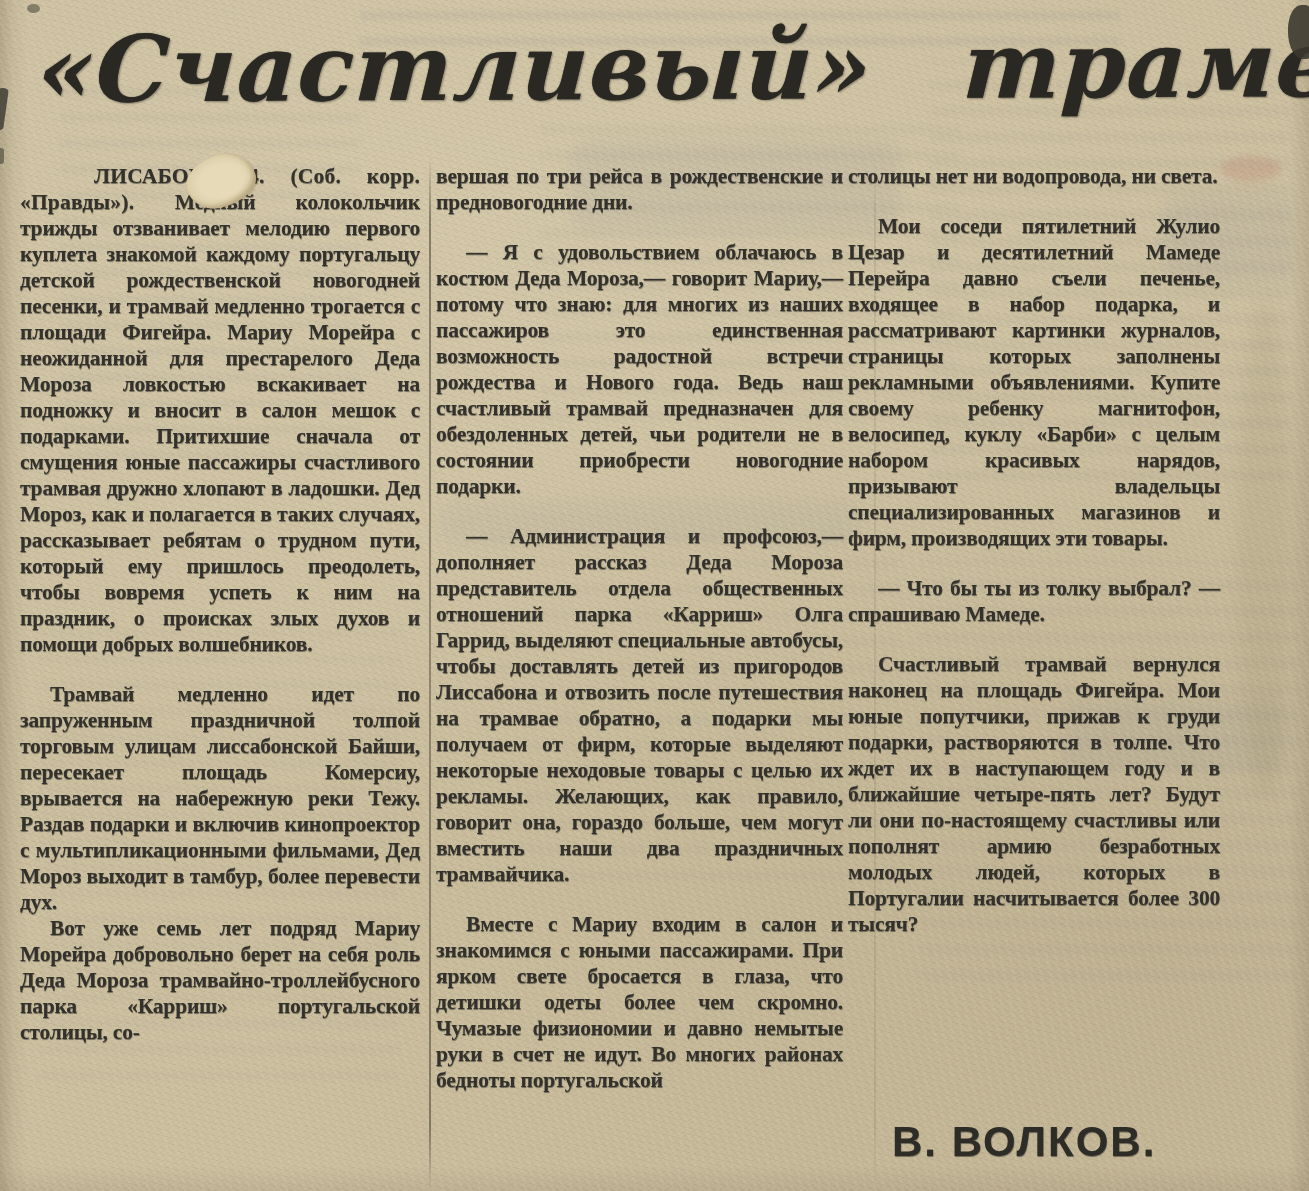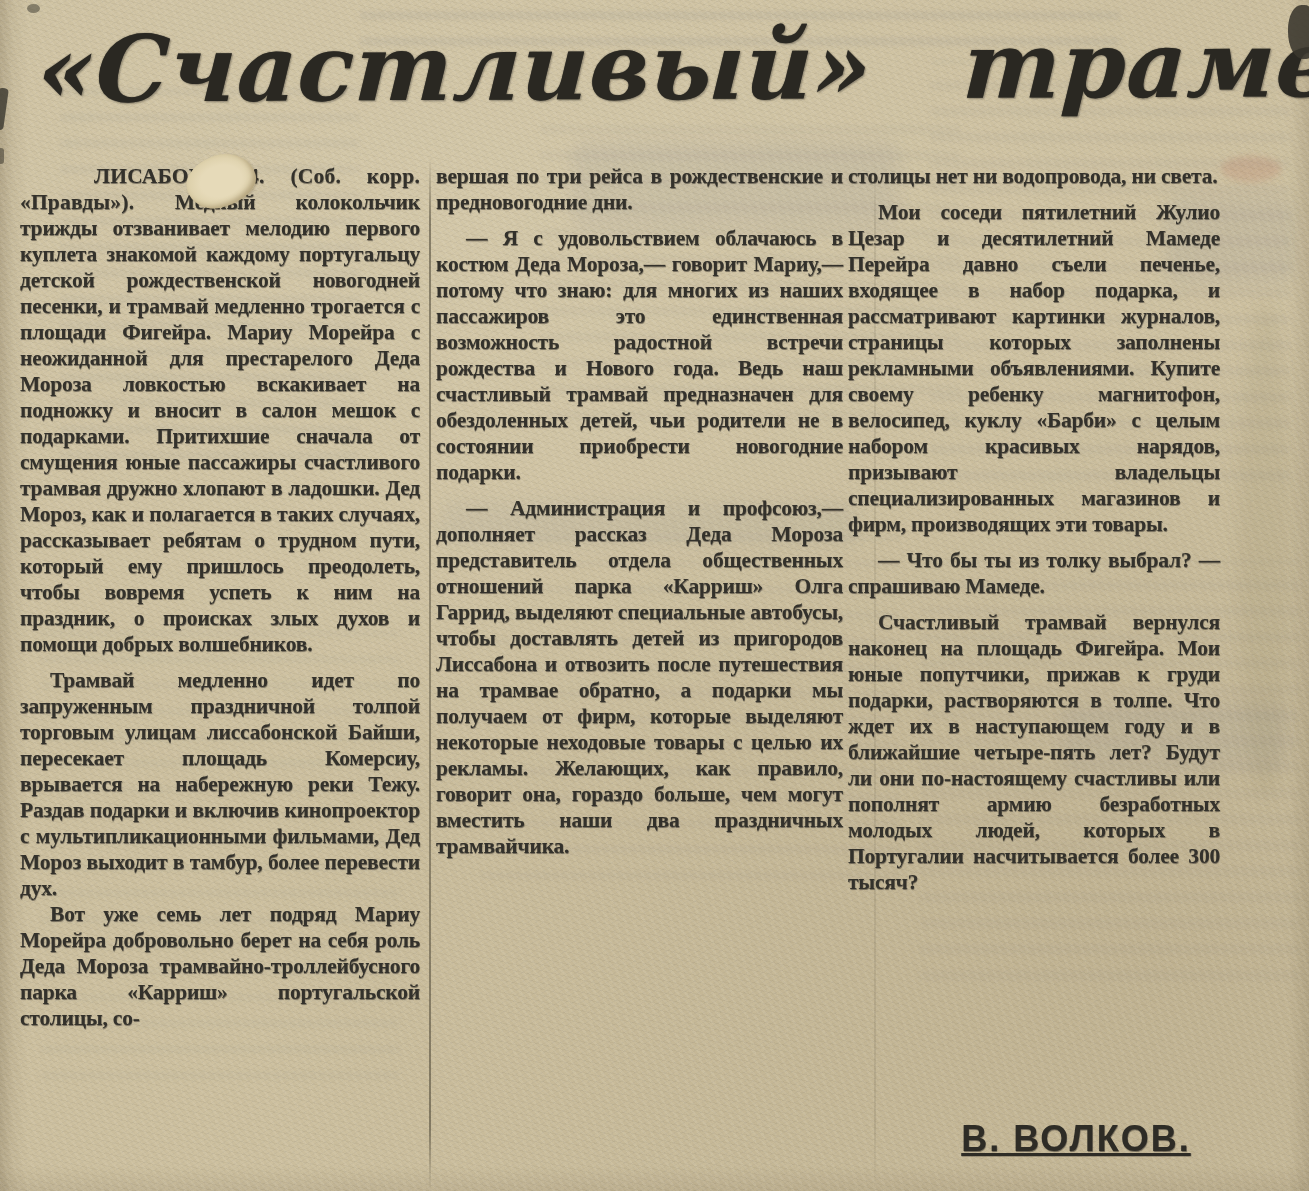--- a/index.html
+++ b/index.html
@@ -41,32 +41,32 @@
   }
   .col{
     position:absolute;top:163px;
     font-weight:700;font-size:21.5px;line-height:26px;
     color:#33312b;text-align:justify;
     letter-spacing:-.2px;
     text-shadow:.4px .5px .7px rgba(58,54,46,.6);
   }
   .col p{margin:0;text-indent:30px;}
   .col p.flush{text-indent:0;}
-  .col p.gap{margin-top:10px;}
+  .col p.gap{margin-top:24px;}
   .col p.big-indent{text-indent:74px;}
   .col b{font-weight:900;letter-spacing:.2px;}
   .col-1{left:20px;width:400px;}
   .col-2{left:436px;width:407px;}
   .col-3{left:848px;width:372px;}
   .byline{
     position:absolute;left:892px;top:1118px;width:368px;
-    text-align:center;
+    text-align:left;
     font-family:"Liberation Sans", sans-serif;
-    font-weight:700;font-size:36px;letter-spacing:2px;
-    color:#2e2c26;text-shadow:.5px .5px .8px rgba(58,54,46,.6);text-decoration:underline;
+    font-weight:700;font-size:42px;letter-spacing:2px;
+    color:#2e2c26;text-shadow:.5px .5px .8px rgba(58,54,46,.6);
   }
   .rule{position:absolute;top:158px;height:1033px;width:2px;pointer-events:none;
     background:linear-gradient(180deg, rgba(72,66,50,0) 0%, rgba(72,66,50,.55) 6%, rgba(72,66,50,.45) 50%, rgba(72,66,50,.55) 94%, rgba(72,66,50,0) 100%);}
   .rule-1{left:429px;}
   .rule-2{left:874px;opacity:.22;}
   .patch{
     position:absolute;left:186px;top:155px;width:70px;height:52px;
     background:radial-gradient(closest-side, #e6dab9 60%, #dccfa9 100%);
     border-radius:54% 46% 58% 42% / 50% 55% 45% 50%;
     transform:rotate(-14deg);
@@ -107,20 +107,21 @@
 
   <div class="col col-1">
       <p class="big-indent"><b>ЛИСАБОН, 24. (Соб. корр. «Правды»). </b>Медный колокольчик трижды отзванивает мелодию первого куплета знакомой каждому португальцу детской рождественской новогодней песенки, и трамвай медленно трогается с площади Фигейра. Мариу Морейра с неожиданной для престарелого Деда Мороза ловкостью вскакивает на подножку и вносит в салон мешок с подарками. Притихшие сначала от смущения юные пассажиры счастливого трамвая дружно хлопают в ладошки. Дед Мороз, как и полагается в таких случаях, рассказывает ребятам о трудном пути, который ему пришлось преодолеть, чтобы вовремя успеть к ним на праздник, о происках злых духов и помощи добрых волшебников.</p>
       <p class="gap">Трамвай медленно идет по запруженным праздничной толпой торговым улицам лиссабонской Байши, пересекает площадь Комерсиу, врывается на набережную реки Тежу. Раздав подарки и включив кинопроектор с мультипликационными фильмами, Дед Мороз выходит в тамбур, более перевести дух.</p>
       <p>Вот уже семь лет подряд Мариу Морейра добровольно берет на себя роль Деда Мороза трамвайно-троллейбусного парка «Карриш» португальской столицы, со-</p>
     </div>
   <div class="col col-2">
       <p class="flush">вершая по три рейса в рождественские и предновогодние дни.</p>
       <p class="gap">— Я с удовольствием облачаюсь в костюм Деда Мороза,— говорит Мариу,— потому что знаю: для многих из наших пассажиров это единственная возможность радостной встречи рождества и Нового года. Ведь наш счастливый трамвай предназначен для обездоленных детей, чьи родители не в состоянии приобрести новогодние подарки.</p>
       <p class="gap">— Администрация и профсоюз,— дополняет рассказ Деда Мороза представитель отдела общественных отношений парка «Карриш» Олга Гаррид, выделяют специальные автобусы, чтобы доставлять детей из пригородов Лиссабона и отвозить после путешествия на трамвае обратно, а подарки мы получаем от фирм, которые выделяют некоторые неходовые товары с целью их рекламы. Желающих, как правило, говорит она, гораздо больше, чем могут вместить наши два праздничных трамвайчика.</p>
+      <p class="gap">Вместе с Мариу входим в салон и знакомимся с юными пассажирами. При ярком свете бросается в глаза, что детишки одеты более чем скромно. Чумазые физиономии и давно немытые руки в счет не идут. Во многих районах бедноты португальской</p>
     </div>
   <div class="col col-3">
       <p class="flush">столицы нет ни водопровода, ни света.</p>
       <p class="gap">Мои соседи пятилетний Жулио Цезар и десятилетний Мамеде Перейра давно съели печенье, входящее в набор подарка, и рассматривают картинки журналов, страницы которых заполнены рекламными объявлениями. Купите своему ребенку магнитофон, велосипед, куклу «Барби» с целым набором красивых нарядов, призывают владельцы специализированных магазинов и фирм, производящих эти товары.</p>
       <p class="gap">— Что бы ты из толку выбрал? — спрашиваю Мамеде.</p>
       <p class="gap">Счастливый трамвай вернулся наконец на площадь Фигейра. Мои юные попутчики, прижав к груди подарки, растворяются в толпе. Что ждет их в наступающем году и в ближайшие четыре-пять лет? Будут ли они по-настоящему счастливы или пополнят армию безработных молодых людей, которых в Португалии насчитывается более 300 тысяч?</p>
     </div>
 
   <div class="byline">В. ВОЛКОВ.</div>
 

